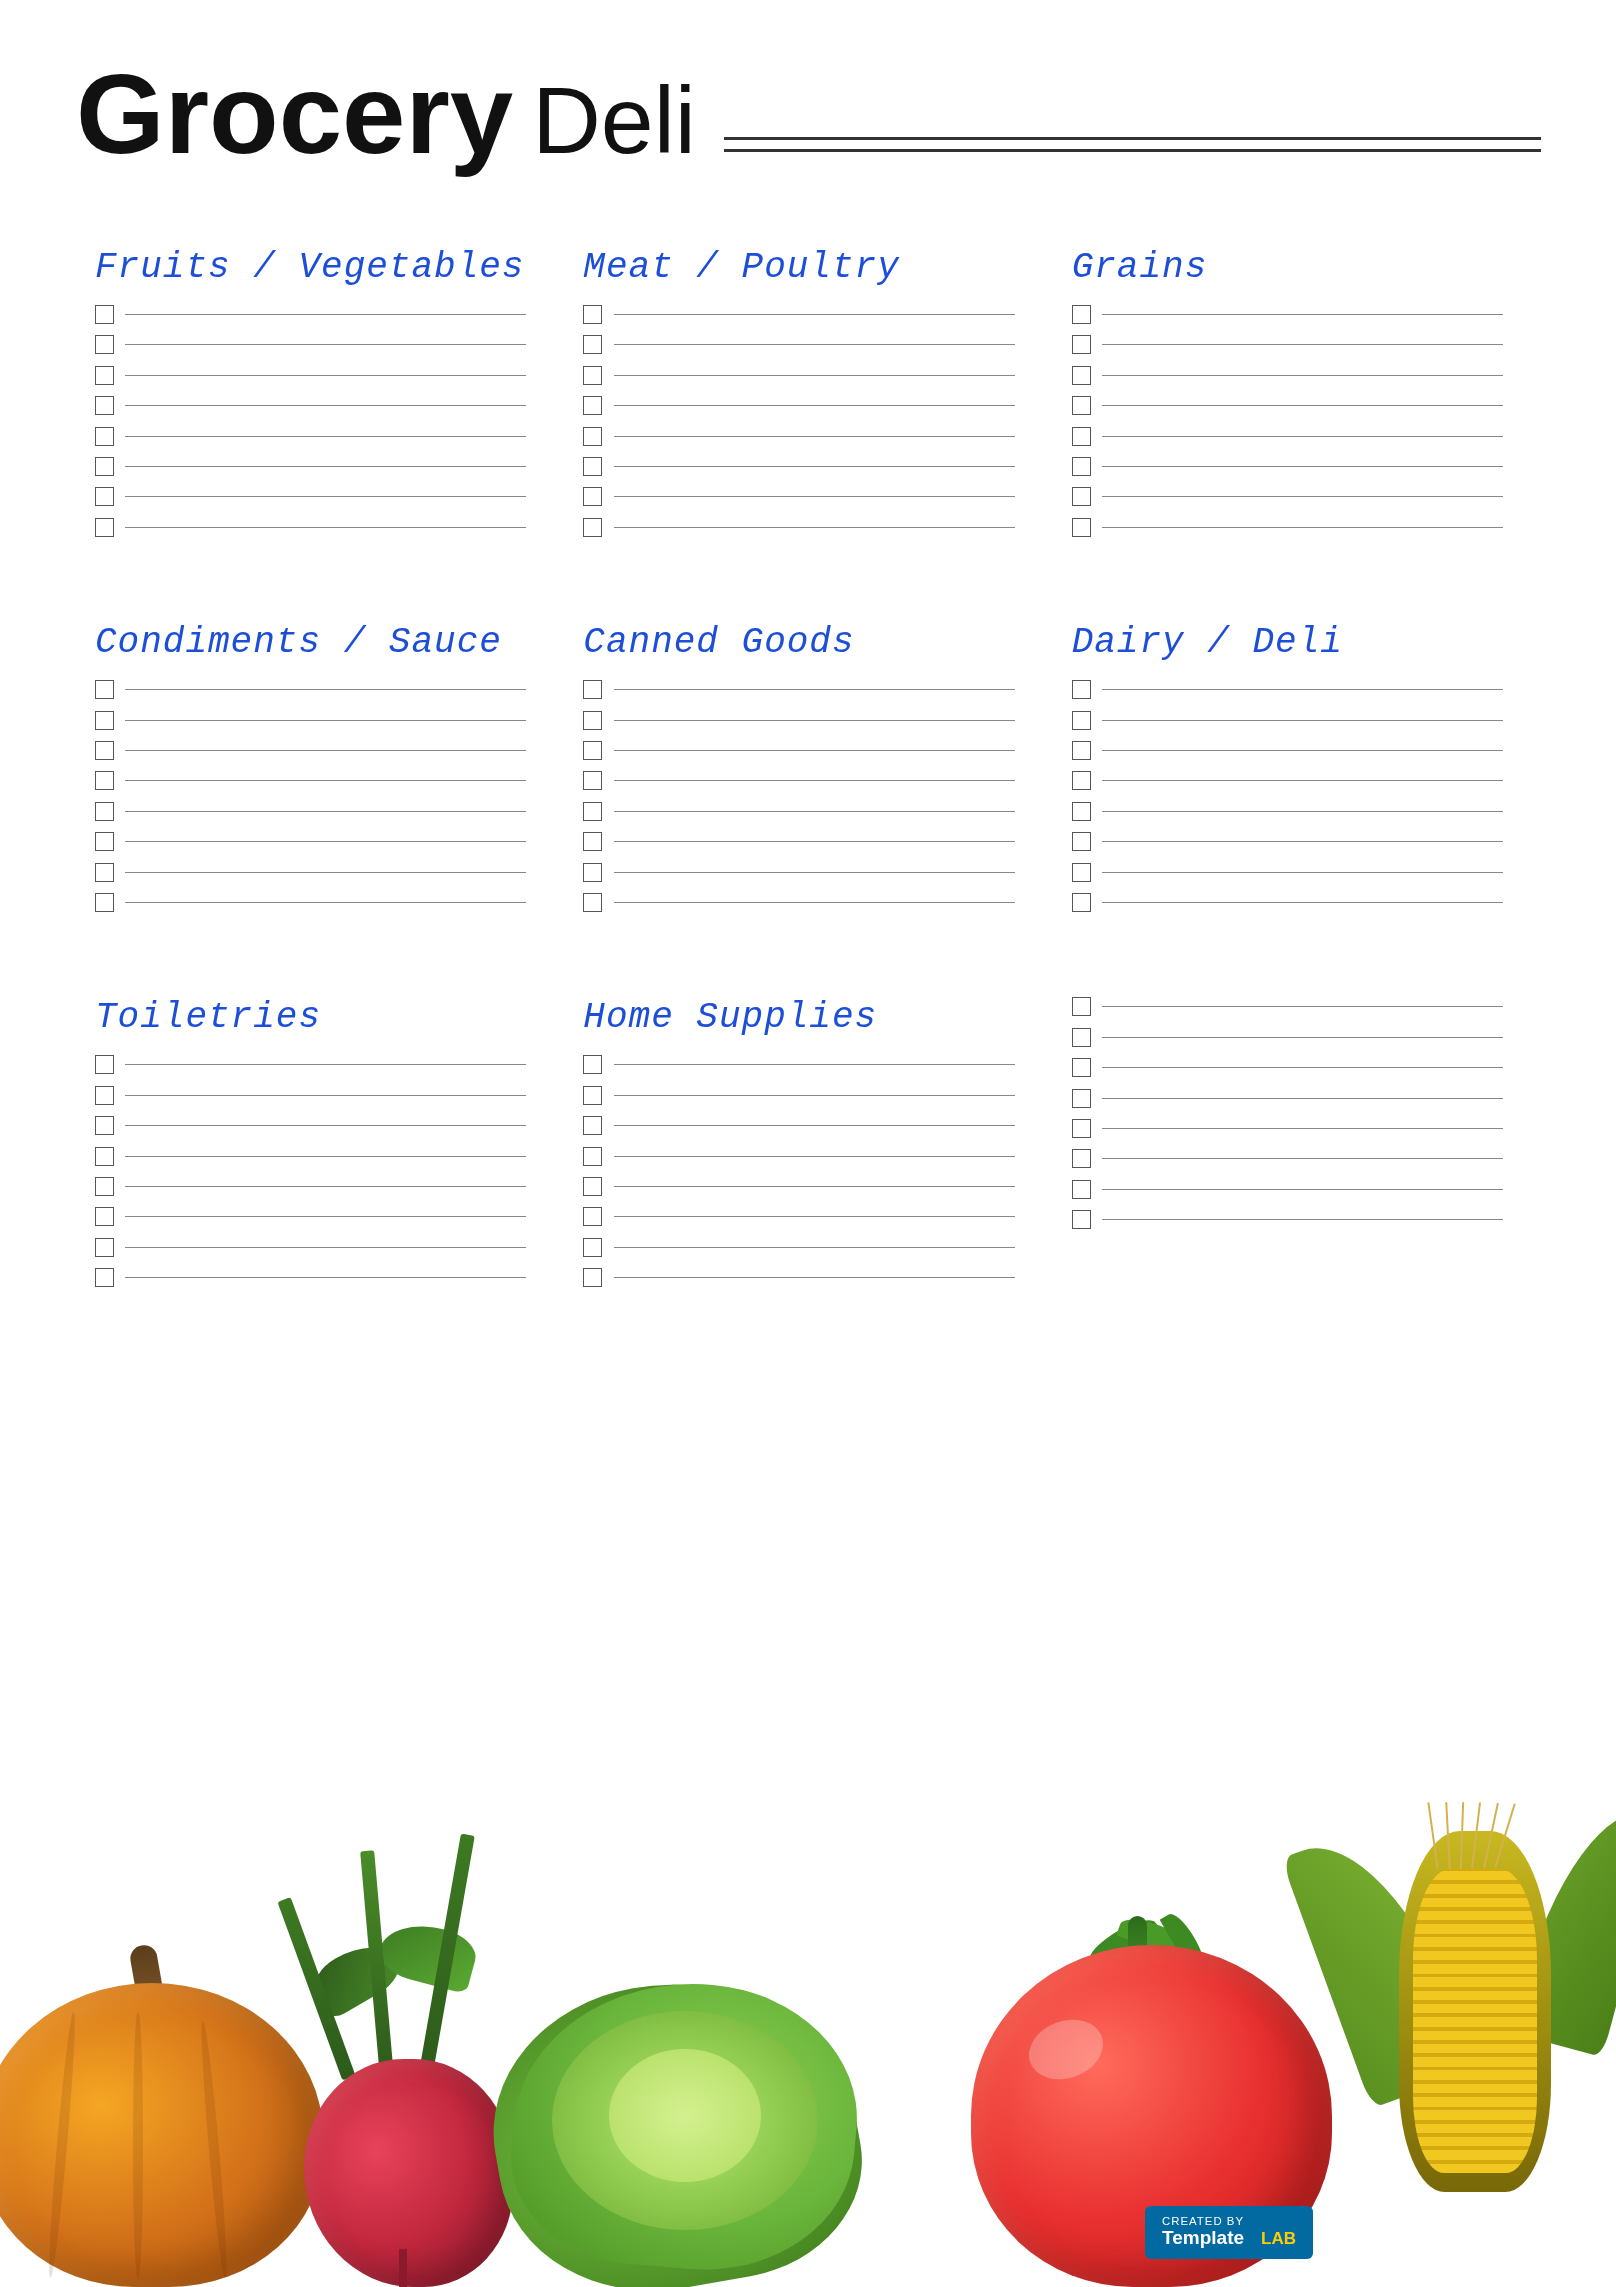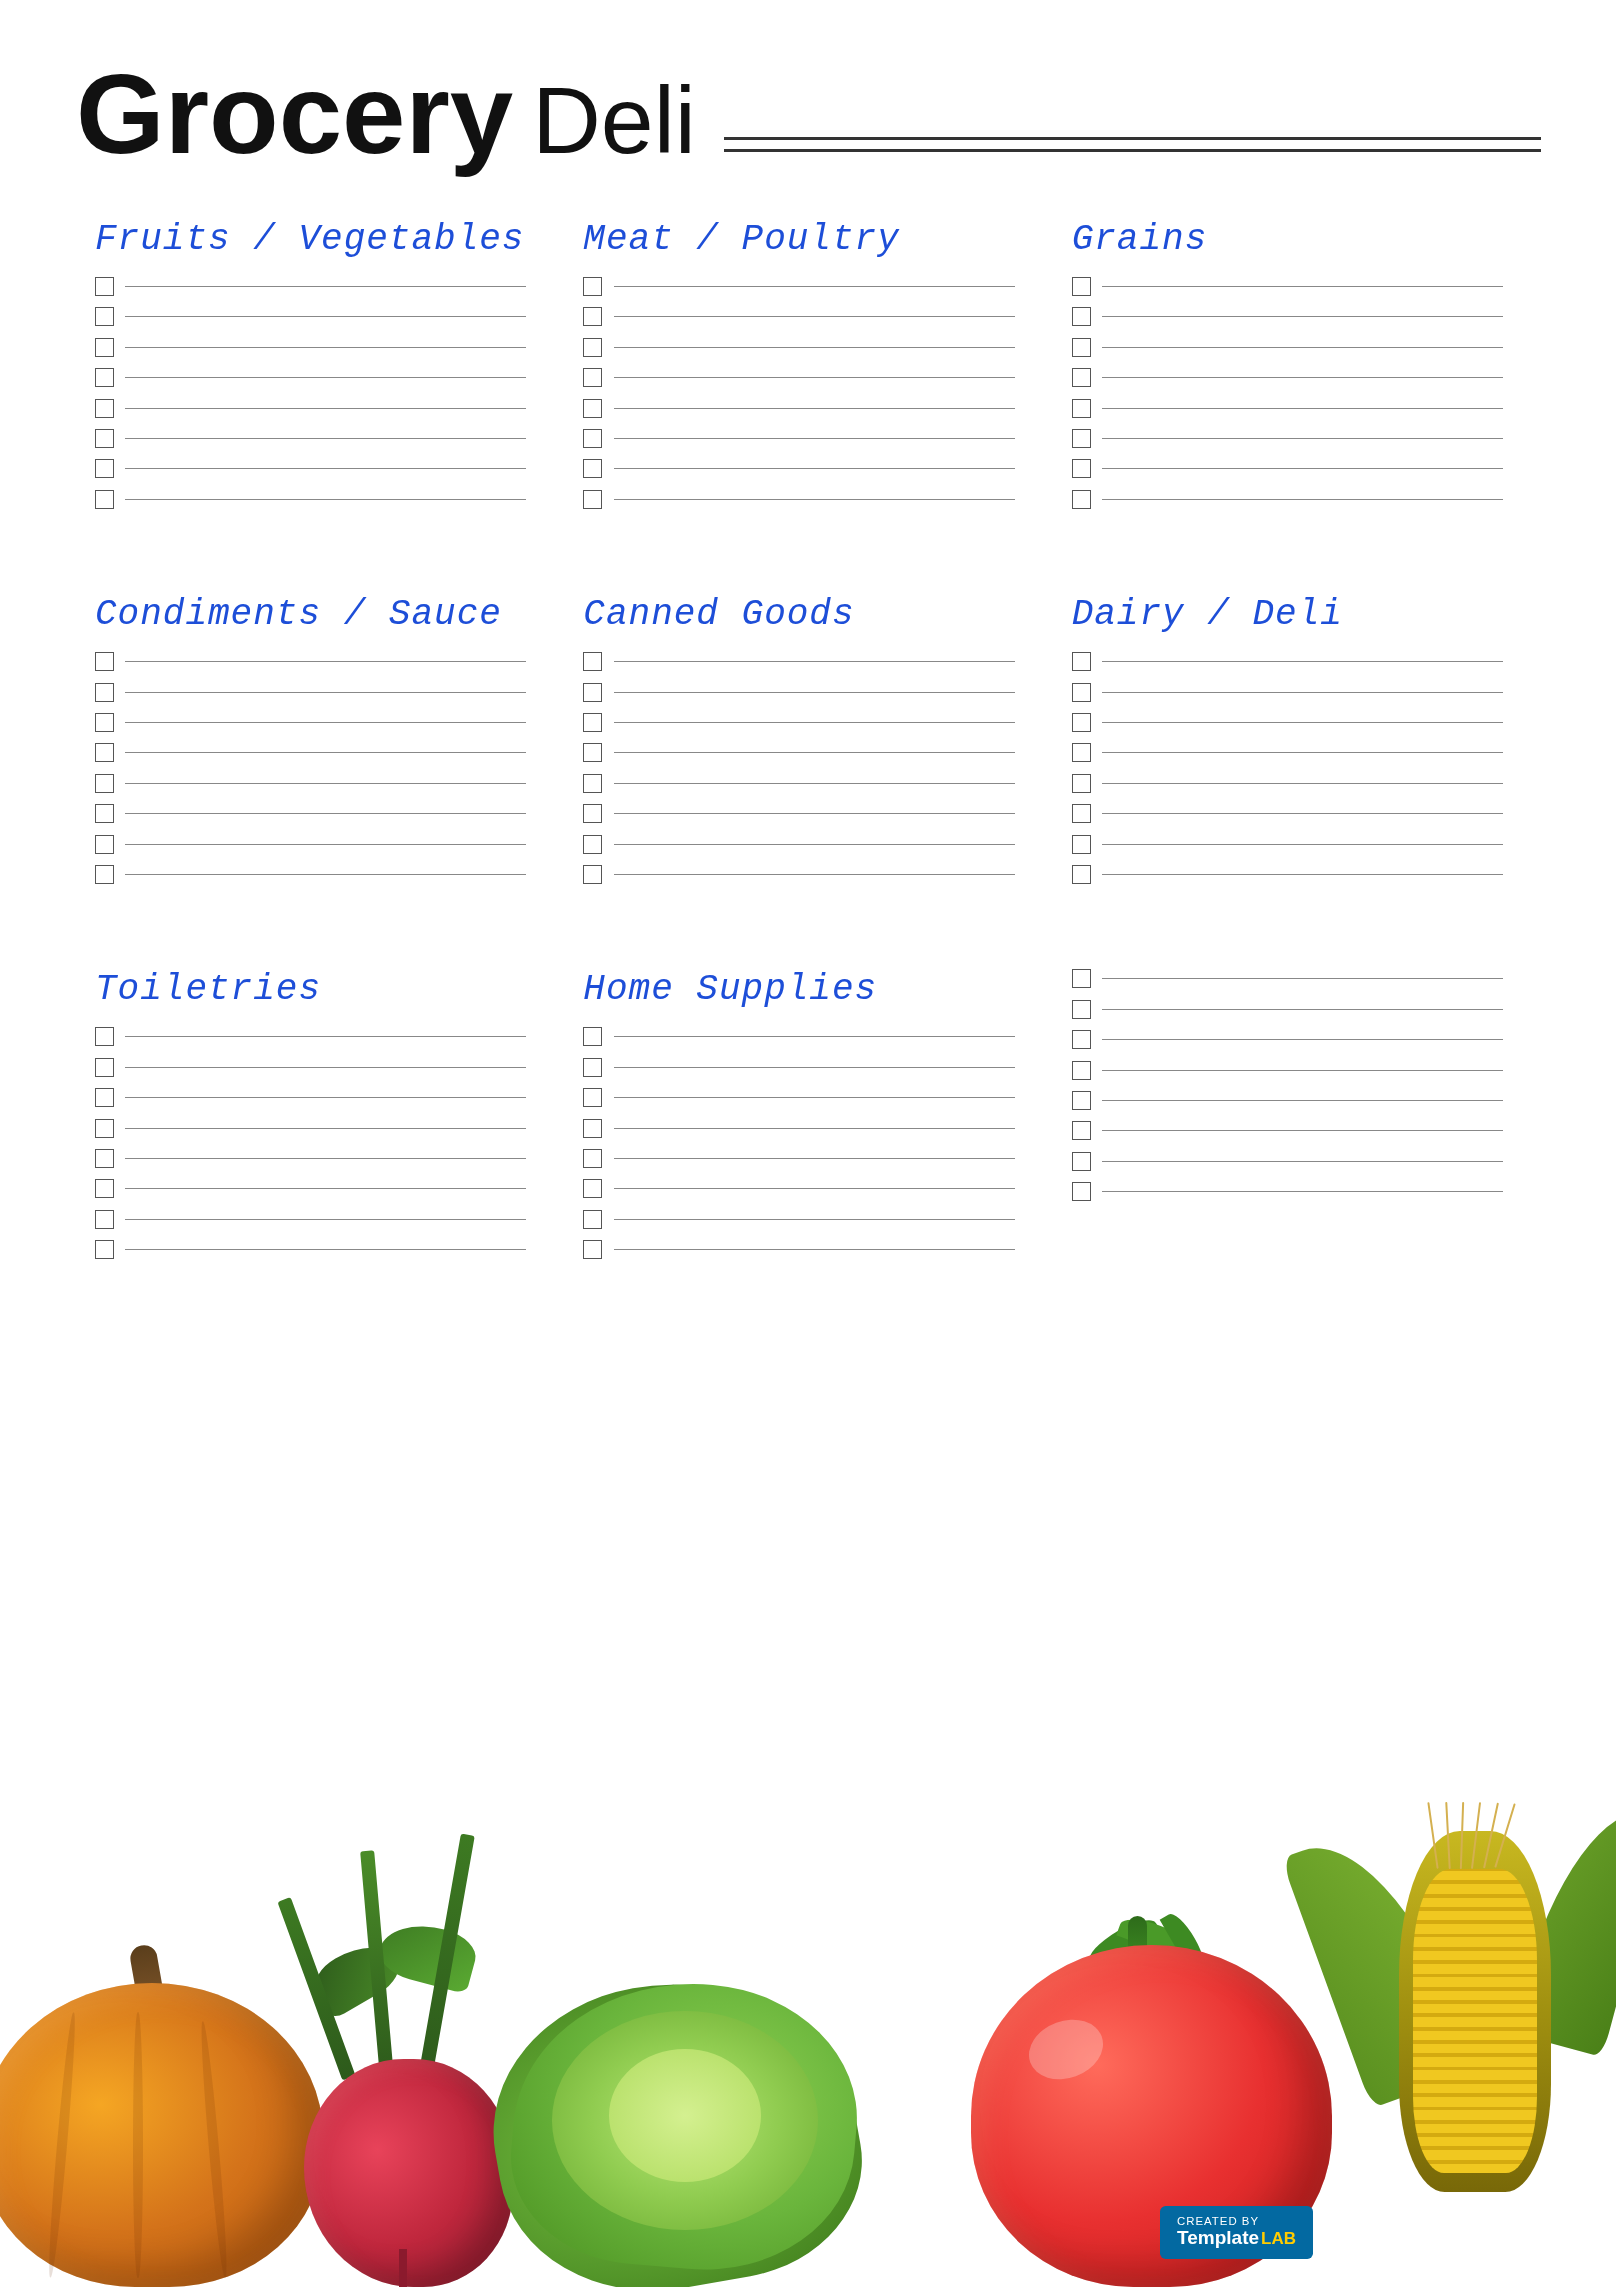--- a/index.html
+++ b/index.html
@@ -18,21 +18,21 @@
       min-height: 2287px;
       background: #ffffff;
       padding: 57px 76px 0 76px;
       position: relative;
     }
 
     
     .header {
       display: flex;
       align-items: flex-end;
-      margin-bottom: 29px;
+      margin-bottom: 57px;
       gap: 28.5px;
     }
 
     .header-title {
       font-size: 114px;
       line-height: 1;
       display: flex;
       align-items: baseline;
       gap: 19px;
     }
@@ -946,21 +946,21 @@
           <div class="corn-silk-strand" style="left:38px; transform:rotate(2deg);"></div>
           <div class="corn-silk-strand" style="left:52px; transform:rotate(7deg);"></div>
           <div class="corn-silk-strand" style="left:67px; transform:rotate(12deg);"></div>
           <div class="corn-silk-strand" style="left:81px; transform:rotate(17deg);"></div>
         </div>
       </div>
 
       <div class="template-lab-logo">
         <div style="display:flex; flex-direction:column; align-items:flex-start;">
           <span class="logo-created">CREATED BY</span>
-          <div style="display:flex; align-items:baseline; gap:2px;">
+          <div style="display:flex; align-items:baseline; gap:17px;">
             <span class="logo-template">Template</span>
             <span class="logo-lab">LAB</span>
           </div>
         </div>
       </div>
 
     </div>
   </div>
 
 </div>

